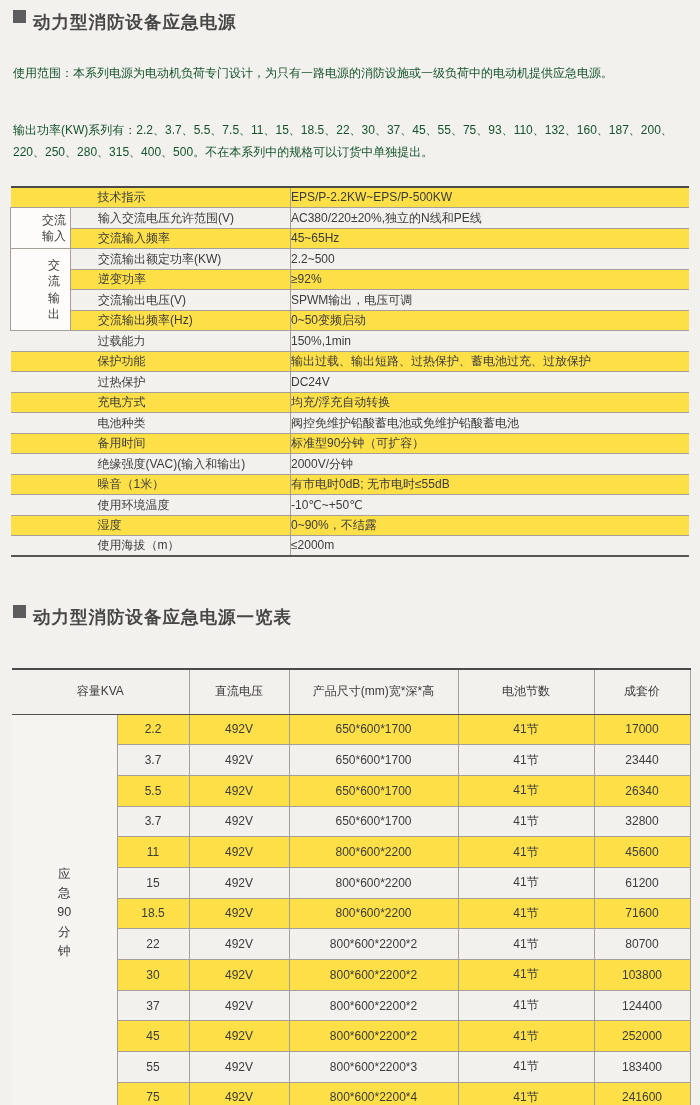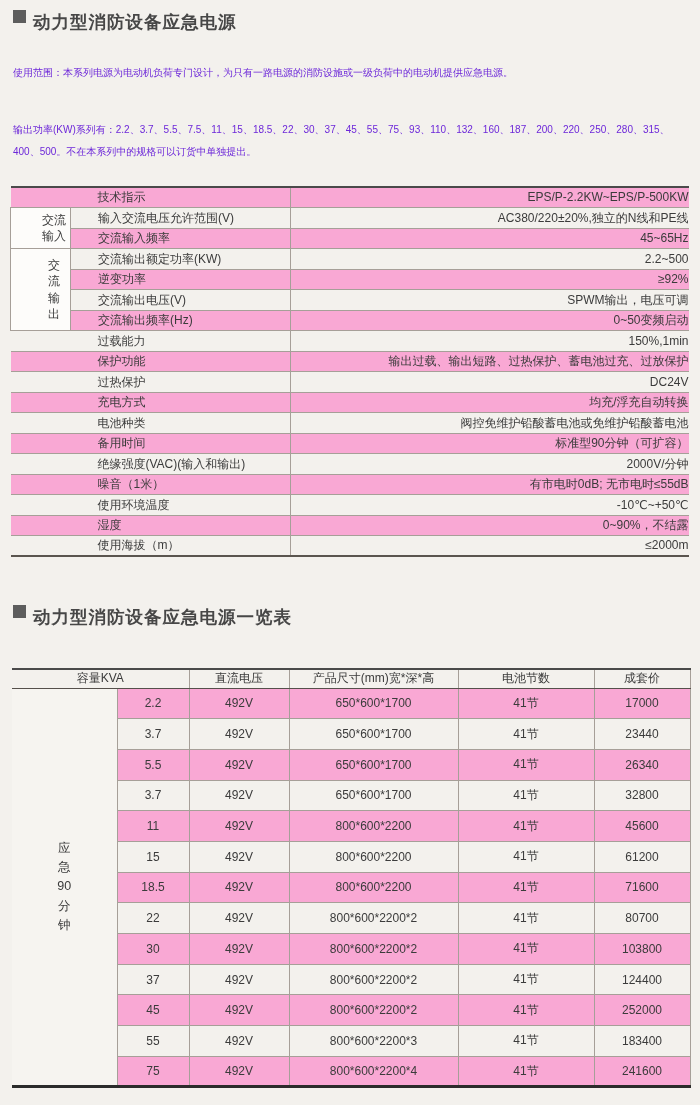--- a/index.html
+++ b/index.html
@@ -25,21 +25,21 @@
   }
   .sec-title .bullet{
     display:inline-block;width:13px;height:13px;
     background:#5d5d5d;margin-right:7px;flex:0 0 auto;
   }
   #title1{top:10px;}
   #title2{top:605px;}
   
   .para{
     position:absolute;left:13px;margin:0;
-    font-size:10px;color:#6d28d9;line-height:22px;
+    font-size:12px;color:#14532d;line-height:22px;
   }
   #para1{top:62px;width:676px;}
   #para2{top:119px;width:680px;}
   
   table{border-collapse:collapse;table-layout:fixed;}
   .spec{
     position:absolute;top:186px;left:10px;width:678px;
     border-top:2.5px solid #4a4a4a;
     border-bottom:2px solid #5a554f;
     font-size:12px;color:#3b3b3b;
@@ -56,32 +56,32 @@
     border-left:1px solid #a69f98;
     border-right:1px solid #a69f98;
     text-align:center;
     white-space:pre-line;
     line-height:1.35;
     background:#fdfcfa;
     padding-left:27px;
   }
   .spec td.param{text-align:left;padding-left:27px;border-right:1px solid #a69f98;}
   .spec td.pwide{text-align:left;padding-left:87px;border-right:1px solid #a69f98;}
-  .spec td.val{text-align:right;margin-left:24px;}
-  tr.pink td{background:#f9a8d4;}
+  .spec td.val{text-align:left;margin-left:24px;}
+  tr.pink td{background:#fde047;}
   tr.plain td{background:transparent;}
   
   .price{
     position:absolute;top:668px;left:12px;width:678px;
     border-top:2.5px solid #4a4a4a;
     border-bottom:3px solid #2b2b2b;
     border-right:1px solid #a69f98;
     font-size:12px;color:#3b3b3b;
   }
-  .price tr.hrow{height:19px;}
+  .price tr.hrow{height:45px;}
   .price tr{height:30.7px;}
   .price th{
     font-weight:normal;
     padding:0;text-align:center;vertical-align:middle;
     border-bottom:1.8px solid #55504b;
     border-right:1px solid #a69f98;
   }
   .price td{
     padding:0;text-align:center;vertical-align:middle;
     border:1px solid #a69f98;

